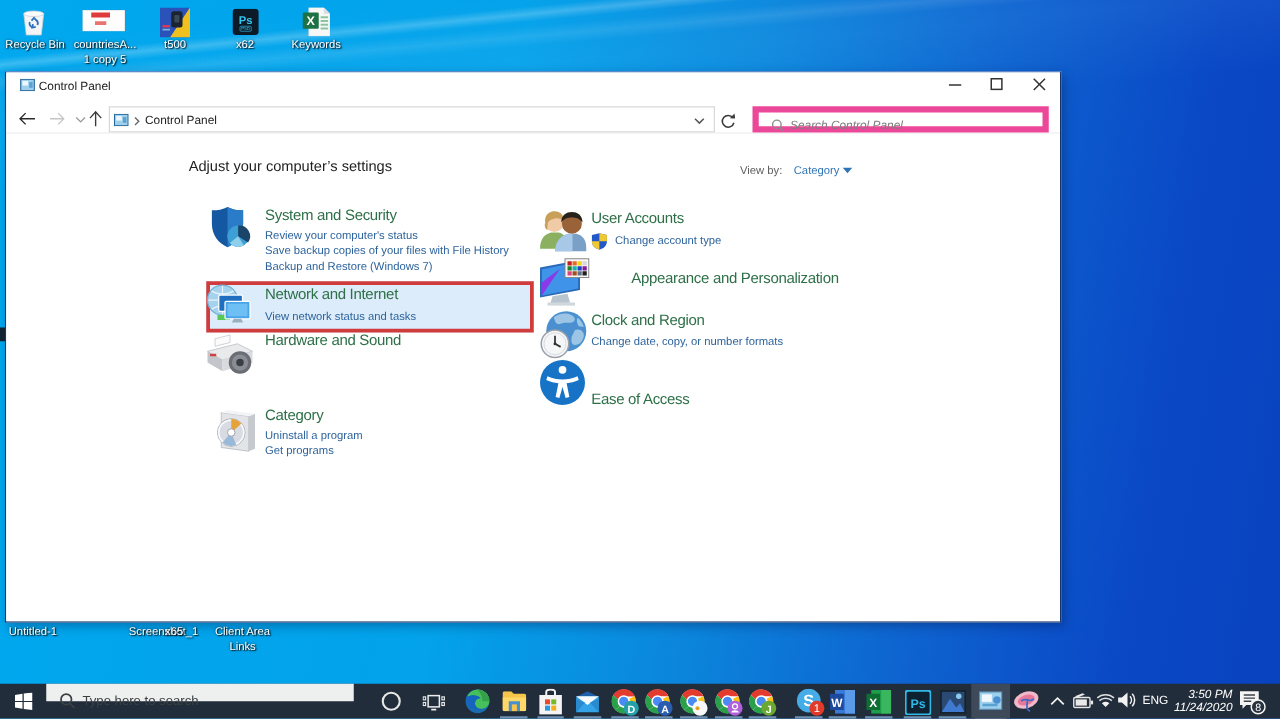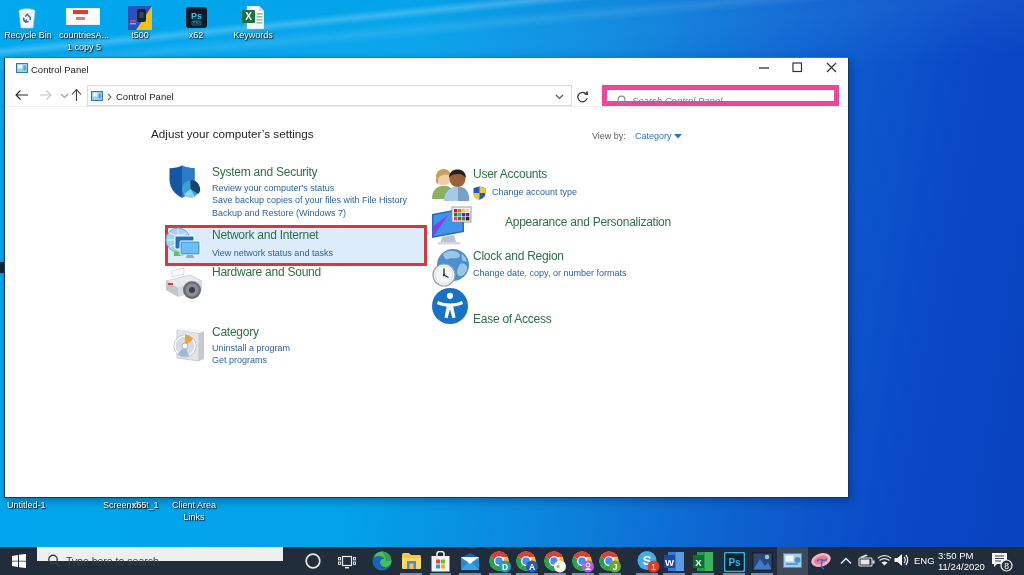--- a/index.html
+++ b/index.html
@@ -463,21 +463,21 @@
         <path d="M2.5 6.5 A7.5 7.5 0 0 1 12.5 6.5 M0.8 4.3 A10 10 0 0 1 14.2 4.3" stroke="#f2f2f2" stroke-width="1.2" fill="none" opacity="0.9"></path>
       </svg>
 
     <svg class="abs" style="left:894px;top:6px" width="15" height="14" viewBox="0 0 15 14">
         <path d="M0.5 5 H3.5 L8 1 V13 L3.5 9 H0.5 Z" fill="#f2f2f2"></path>
         <path d="M10 4 A4.5 4.5 0 0 1 10 10 M11.8 2 A7.5 7.5 0 0 1 11.8 12" stroke="#f2f2f2" stroke-width="1.2" fill="none"></path>
       </svg>
 
     <div class="tray" style="left:914px;top:8px;font-size:9.5px;">ENG</div>
 
-    <div class="tray" style="left:938px;top:3px;font-size:9.5px;text-align:left;width:48px;line-height:11px;">3:50 PM<br>11/24/2020</div>
+    <div class="tray" style="left:938px;top:3px;font-size:9.5px;text-align:right;width:48px;line-height:11px;font-style:italic;">3:50 PM<br>11/24/2020</div>
 
     <svg class="abs" style="left:991px;top:5px" width="22" height="20" viewBox="0 0 22 20">
       <path d="M1 1 H16 V12 H6 L3 15 V12 H1 Z" fill="#f4f4f4"></path>
       <path d="M4 4 H13 M4 6.5 H13 M4 9 H10" stroke="#3a4048" stroke-width="1.1"></path>
       <circle cx="15.5" cy="13.5" r="5.5" fill="#28323e" stroke="#f4f4f4" stroke-width="1.2"></circle>
       <text x="15.5" y="16.8" font-family="Liberation Sans" font-size="8.5" fill="#fff" text-anchor="middle">8</text>
     </svg>
   </div>
 </div>
 

